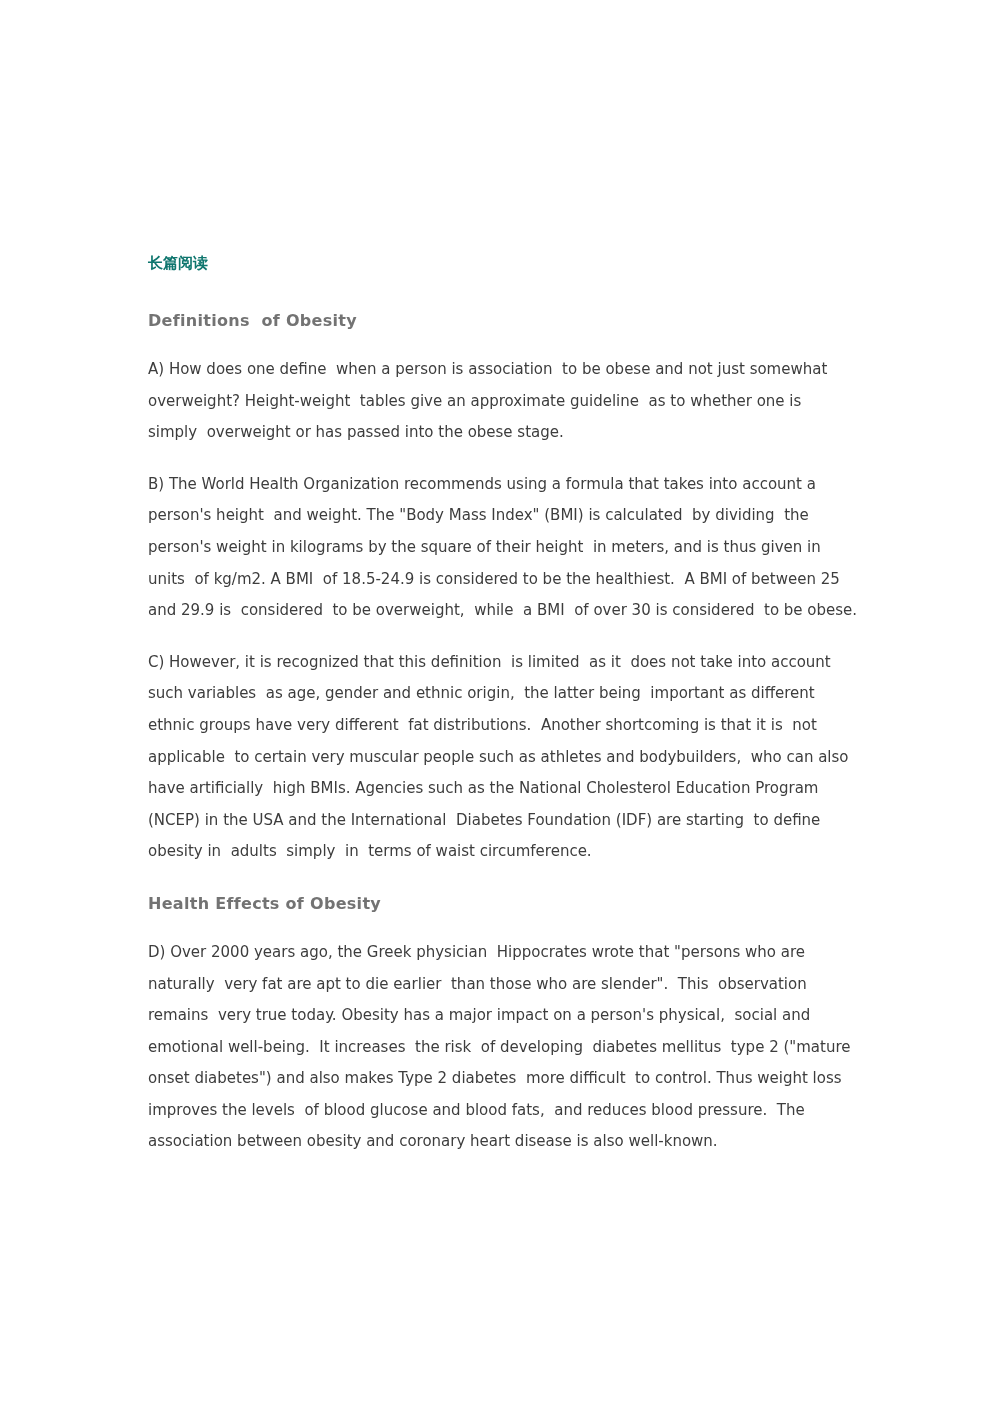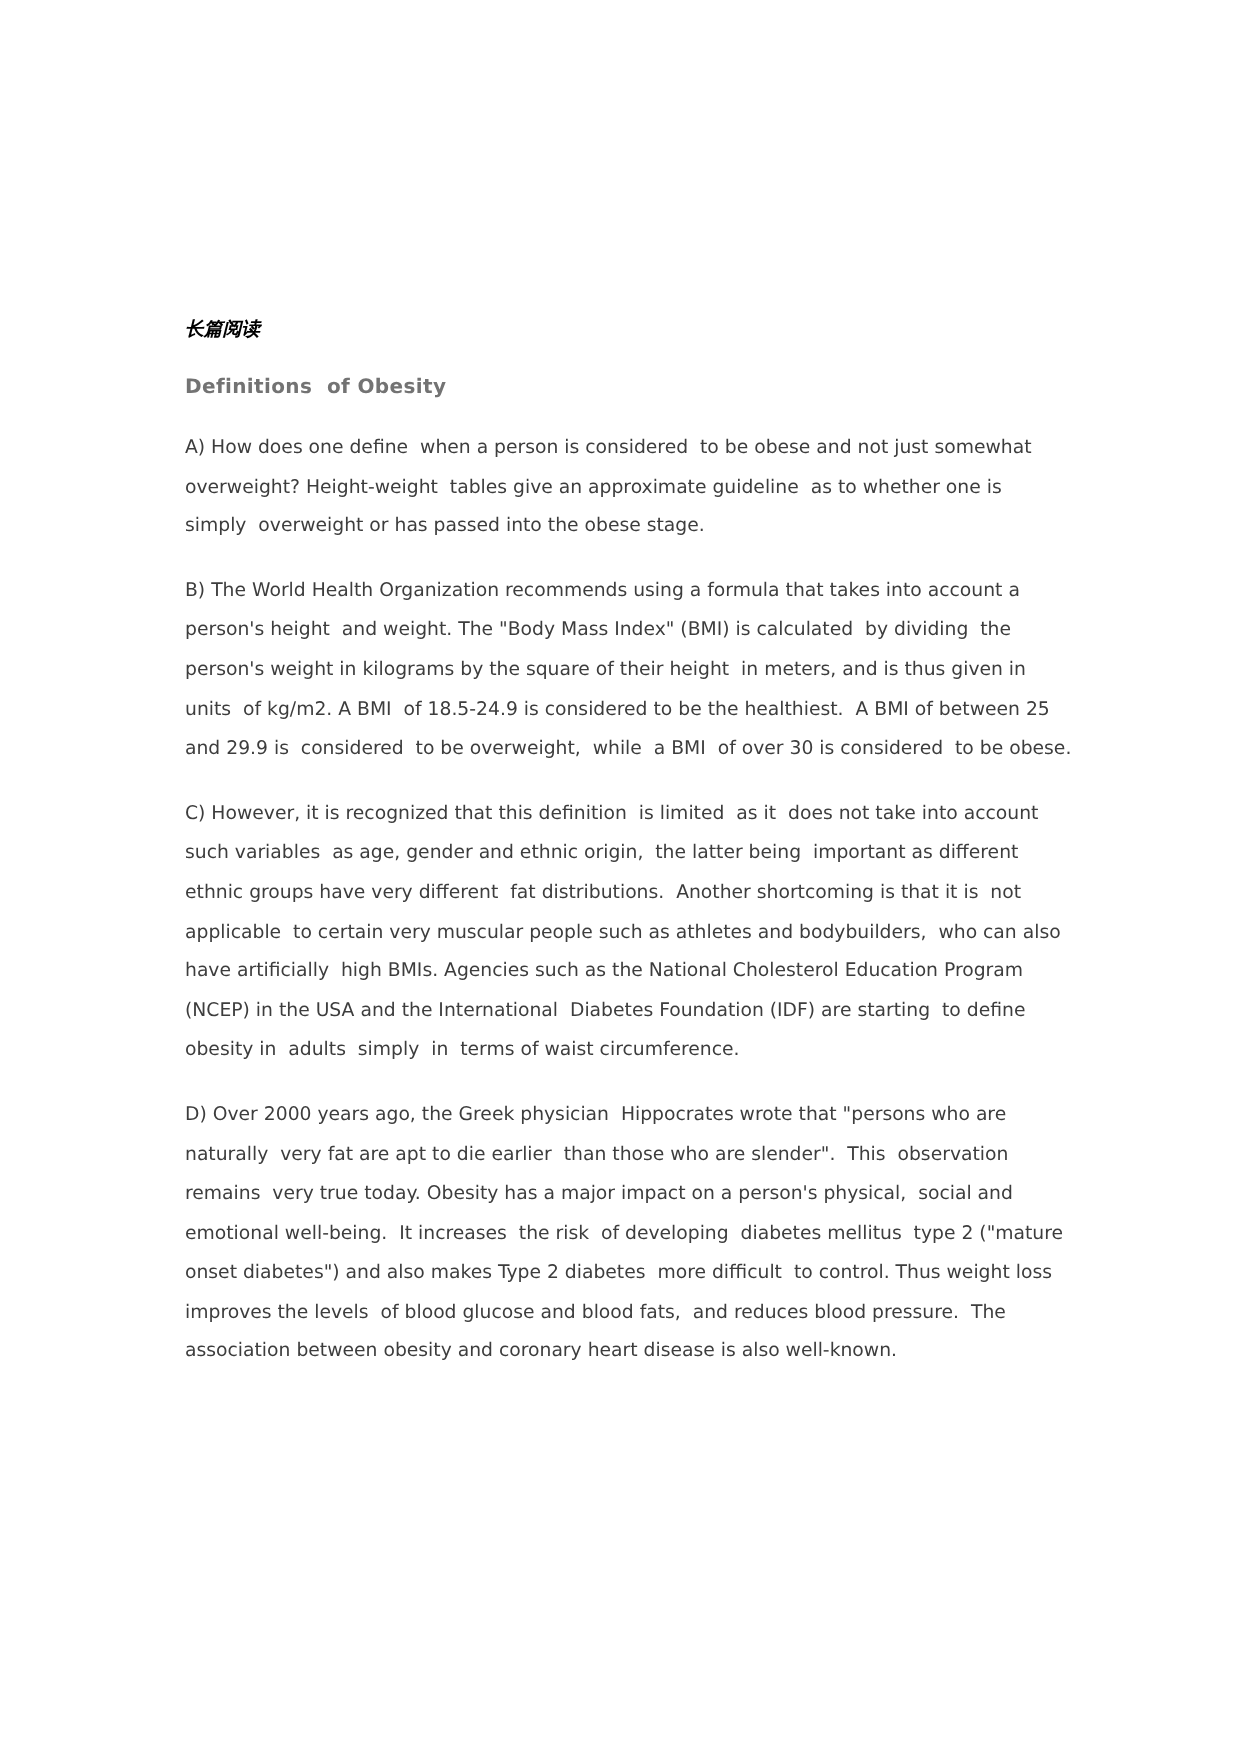--- a/index.html
+++ b/index.html
@@ -14,24 +14,23 @@
   }
   .content {
     position: absolute;
     left: 148px;
     top: 247px;
     width: 760px;
   }
   .doc-title {
     font-size: 15px;
     font-weight: bold;
-    color: #000000;
+    color: #0f766e;
     line-height: 32px;
-    margin-bottom: 14px;
-    font-style: italic;
+    margin-bottom: 26px;
   }
   .heading {
     font-size: 16px;
     font-weight: bold;
     color: #737373;
     letter-spacing: 0.3px;
     line-height: 32px;
     margin-bottom: 17px;
     white-space: pre-wrap;
   }
@@ -46,38 +45,39 @@
 </head>
 <body>
 
 <div class="page">
   <div class="content">
 
     <div class="doc-title">长篇阅读</div>
 
     <div class="heading">Definitions  of Obesity</div>
 
-    <div class="para">A) How does one define  when a person is considered  to be obese and not just somewhat
+    <div class="para">A) How does one define  when a person is association  to be obese and not just somewhat
 overweight? Height-weight  tables give an approximate guideline  as to whether one is
 simply  overweight or has passed into the obese stage.</div>
 
     <div class="para">B) The World Health Organization recommends using a formula that takes into account a
 person's height  and weight. The "Body Mass Index" (BMI) is calculated  by dividing  the
 person's weight in kilograms by the square of their height  in meters, and is thus given in
 units  of kg/m2. A BMI  of 18.5-24.9 is considered to be the healthiest.  A BMI of between 25
 and 29.9 is  considered  to be overweight,  while  a BMI  of over 30 is considered  to be obese.</div>
 
     <div class="para">C) However, it is recognized that this definition  is limited  as it  does not take into account
 such variables  as age, gender and ethnic origin,  the latter being  important as different
 ethnic groups have very different  fat distributions.  Another shortcoming is that it is  not
 applicable  to certain very muscular people such as athletes and bodybuilders,  who can also
 have artificially  high BMIs. Agencies such as the National Cholesterol Education Program
 (NCEP) in the USA and the International  Diabetes Foundation (IDF) are starting  to define
 obesity in  adults  simply  in  terms of waist circumference.</div>
 
+    <div class="heading">Health Effects of Obesity</div>
 
     <div class="para">D) Over 2000 years ago, the Greek physician  Hippocrates wrote that "persons who are
 naturally  very fat are apt to die earlier  than those who are slender".  This  observation
 remains  very true today. Obesity has a major impact on a person's physical,  social and
 emotional well-being.  It increases  the risk  of developing  diabetes mellitus  type 2 ("mature
 onset diabetes") and also makes Type 2 diabetes  more difficult  to control. Thus weight loss
 improves the levels  of blood glucose and blood fats,  and reduces blood pressure.  The
 association between obesity and coronary heart disease is also well-known.</div>
 
 

